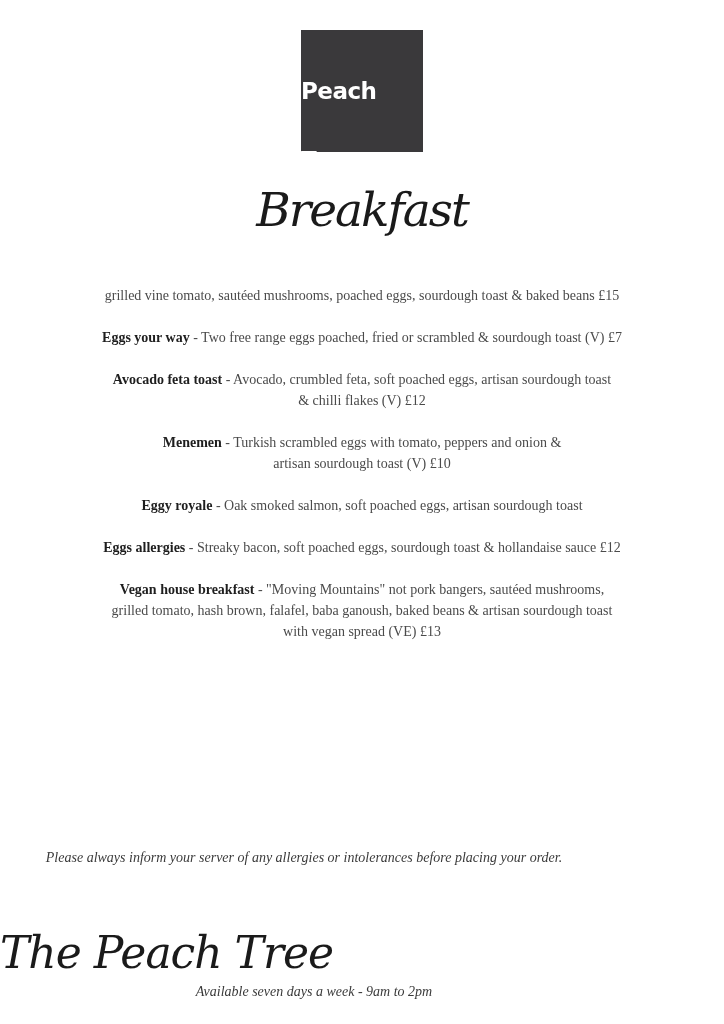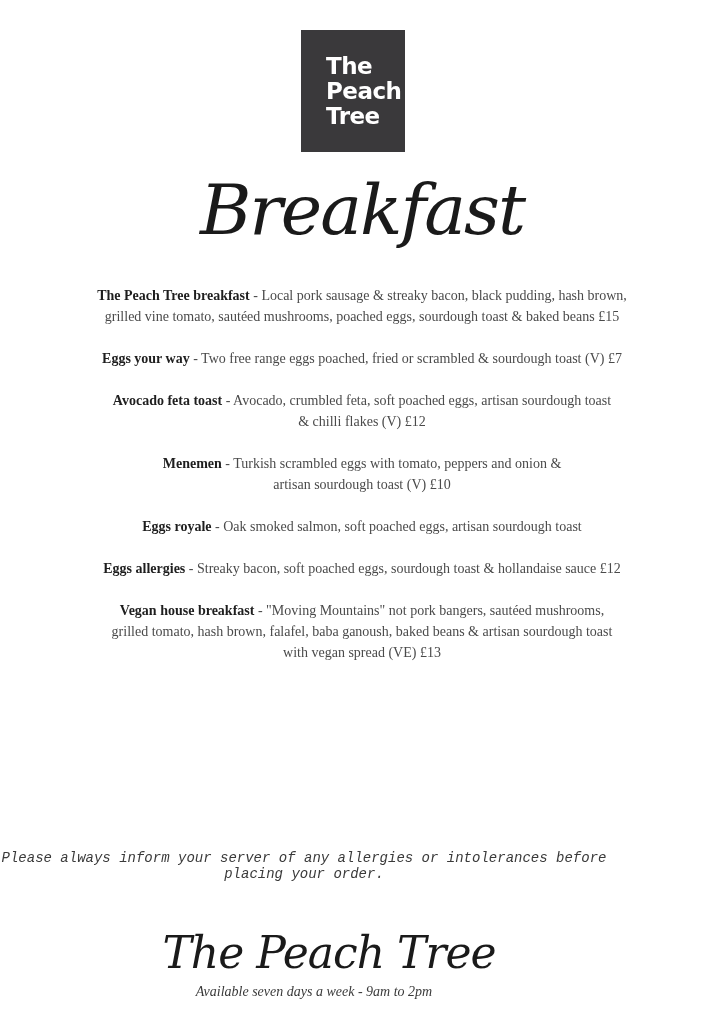--- a/index.html
+++ b/index.html
@@ -2,49 +2,49 @@
 <html><head>
 <meta charset="utf-8">
 <style>
   html, body { margin: 0; padding: 0; background: #ffffff; }
   body {
     width: 724px; height: 1024px; position: relative; overflow: hidden;
     font-family: "DejaVu Serif", "Liberation Serif", serif;
     color: #3a3a3a;
   }
   .logo {
-    position: absolute; left: 301px; top: 30px; width: 104px; height: 122px;
+    position: absolute; left: 301px; top: 30px; width: 122px; height: 122px;
     background: #3a393b;
     display: flex; flex-direction: column; justify-content: center;
-    padding-left: 25px; box-sizing: border-box;
+    box-sizing: border-box; gap: 44px;
   }
   .logo span {
     color: #ffffff; font-family: "DejaVu Sans", "Liberation Sans", sans-serif;
     font-weight: bold; font-size: 23px; line-height: 25px; letter-spacing: -0.5px;
   }
   .title {
     position: absolute; left: 0; width: 724px; top: 160px; text-align: center;
     font-family: "DejaVu Serif", "Liberation Serif", serif;
-    font-style: italic; font-size: 70px; line-height: 100px; color: #1a1a1a;
+    font-style: italic; font-size: 47px; line-height: 100px; color: #1a1a1a;
     font-weight: normal; letter-spacing: -2px;
   }
   .items { position: absolute; left: 60px; width: 604px; top: 285px; }
   .item {
     text-align: center; font-family: "Liberation Serif", serif;
     font-size: 14px; line-height: 21px; color: #4a4a4a; margin-bottom: 21px;
   }
   .item .name { color: #1e1e1e; font-weight: bold; }
   .item .line { display: block; }
   .notice {
     position: absolute; left: 0; width: 608px; top: 850px; text-align: center;
-    font-family: Liberation Mono, monospace; font-style: italic; font-size: 14px;
+    font-family: Liberation Serif, serif; font-style: italic; font-size: 14px;
     color: #3a3a3a;
   }
   .sig {
-    position: absolute; left: 0; width: 658px; top: 918px; text-align: center;
+    position: absolute; left: 0; width: 658px; top: 918px; text-align: left;
     font-family: "DejaVu Serif", "Liberation Serif", serif; font-style: italic;
     font-size: 44px; line-height: 70px; color: #1a1a1a; letter-spacing: -1px;
   }
   .hours {
     position: absolute; left: 0; width: 628px; top: 984px; text-align: center;
     font-family: "Liberation Serif", serif; font-style: italic; font-size: 14px;
     color: #3a3a3a;
   }
 </style>
 </head>
@@ -53,36 +53,35 @@
 <div class="logo">
   <span>The</span>
   <span>Peach</span>
   <span>Tree</span>
 </div>
 
 <div class="title">Breakfast</div>
 
 <div class="items">
   <div class="item">
-    <span class="line"><span class="name">The Peach Tree breakfast</span><span> - Local pork sausage &amp; streaky bacon, black pudding, hash brown,</span></span>
     <span class="line">grilled vine tomato, sautéed mushrooms, poached eggs, sourdough toast &amp; baked beans £15</span>
   </div>
   <div class="item">
     <span class="line"><span class="name">Eggs your way</span><span> - Two free range eggs poached, fried or scrambled &amp; sourdough toast (V) £7</span></span>
   </div>
   <div class="item">
     <span class="line"><span class="name">Avocado feta toast</span><span> - Avocado, crumbled feta, soft poached eggs, artisan sourdough toast</span></span>
     <span class="line">&amp; chilli flakes (V) £12</span>
   </div>
   <div class="item">
     <span class="line"><span class="name">Menemen</span><span> - Turkish scrambled eggs with tomato, peppers and onion &amp;</span></span>
     <span class="line">artisan sourdough toast (V) £10</span>
   </div>
   <div class="item">
-    <span class="line"><span class="name">Eggs royale</span><span> - Oak smoked salmon, soft poached eggs, artisan sourdough toast</span></span>
+    <span class="line"><span class="name">Eggy royale</span><span> - Oak smoked salmon, soft poached eggs, artisan sourdough toast</span></span>
   </div>
   <div class="item">
     <span class="line"><span class="name">Eggs allergies</span><span> - Streaky bacon, soft poached eggs, sourdough toast &amp; hollandaise sauce £12</span></span>
   </div>
   <div class="item">
     <span class="line"><span class="name">Vegan house breakfast</span><span> - "Moving Mountains" not pork bangers, sautéed mushrooms,</span></span>
     <span class="line">grilled tomato, hash brown, falafel, baba ganoush, baked beans &amp; artisan sourdough toast</span>
     <span class="line">with vegan spread (VE) £13</span>
   </div>
 </div>

